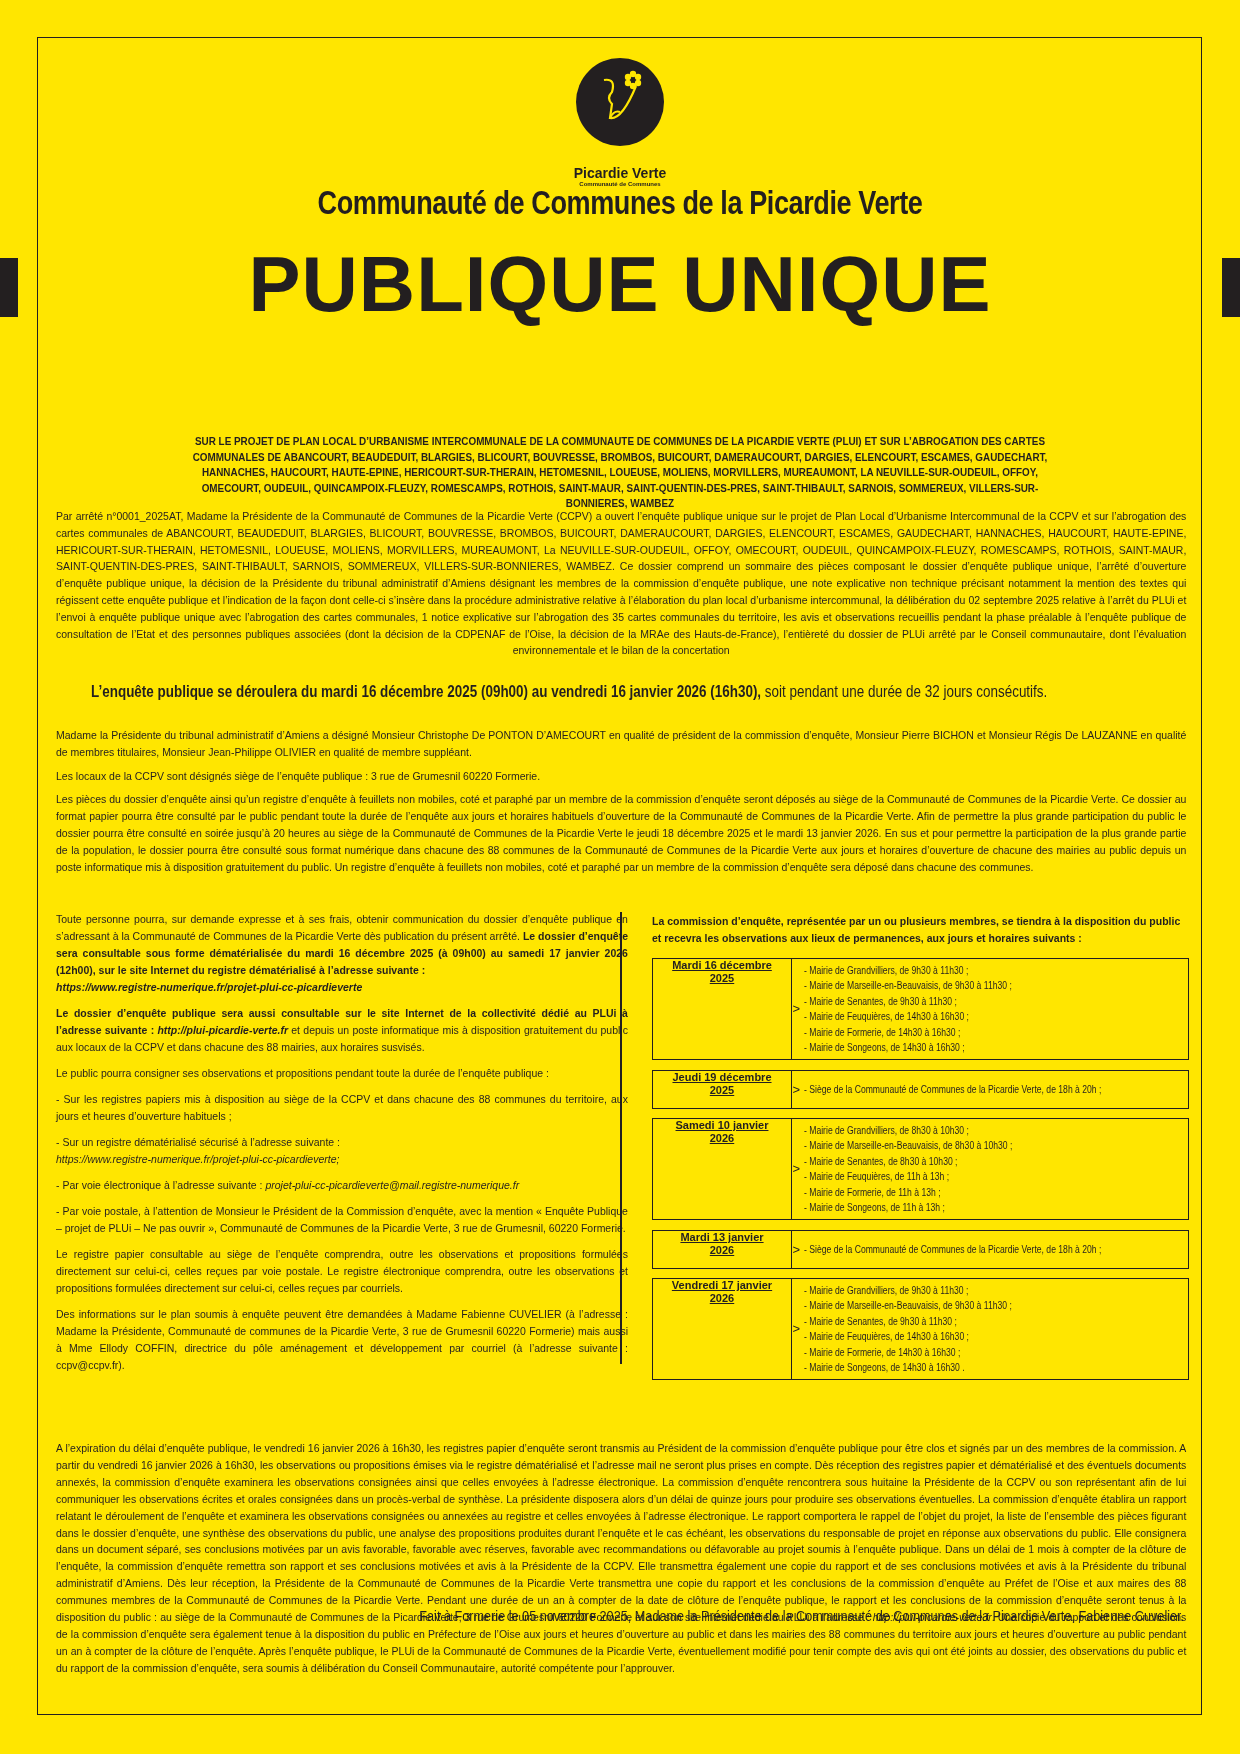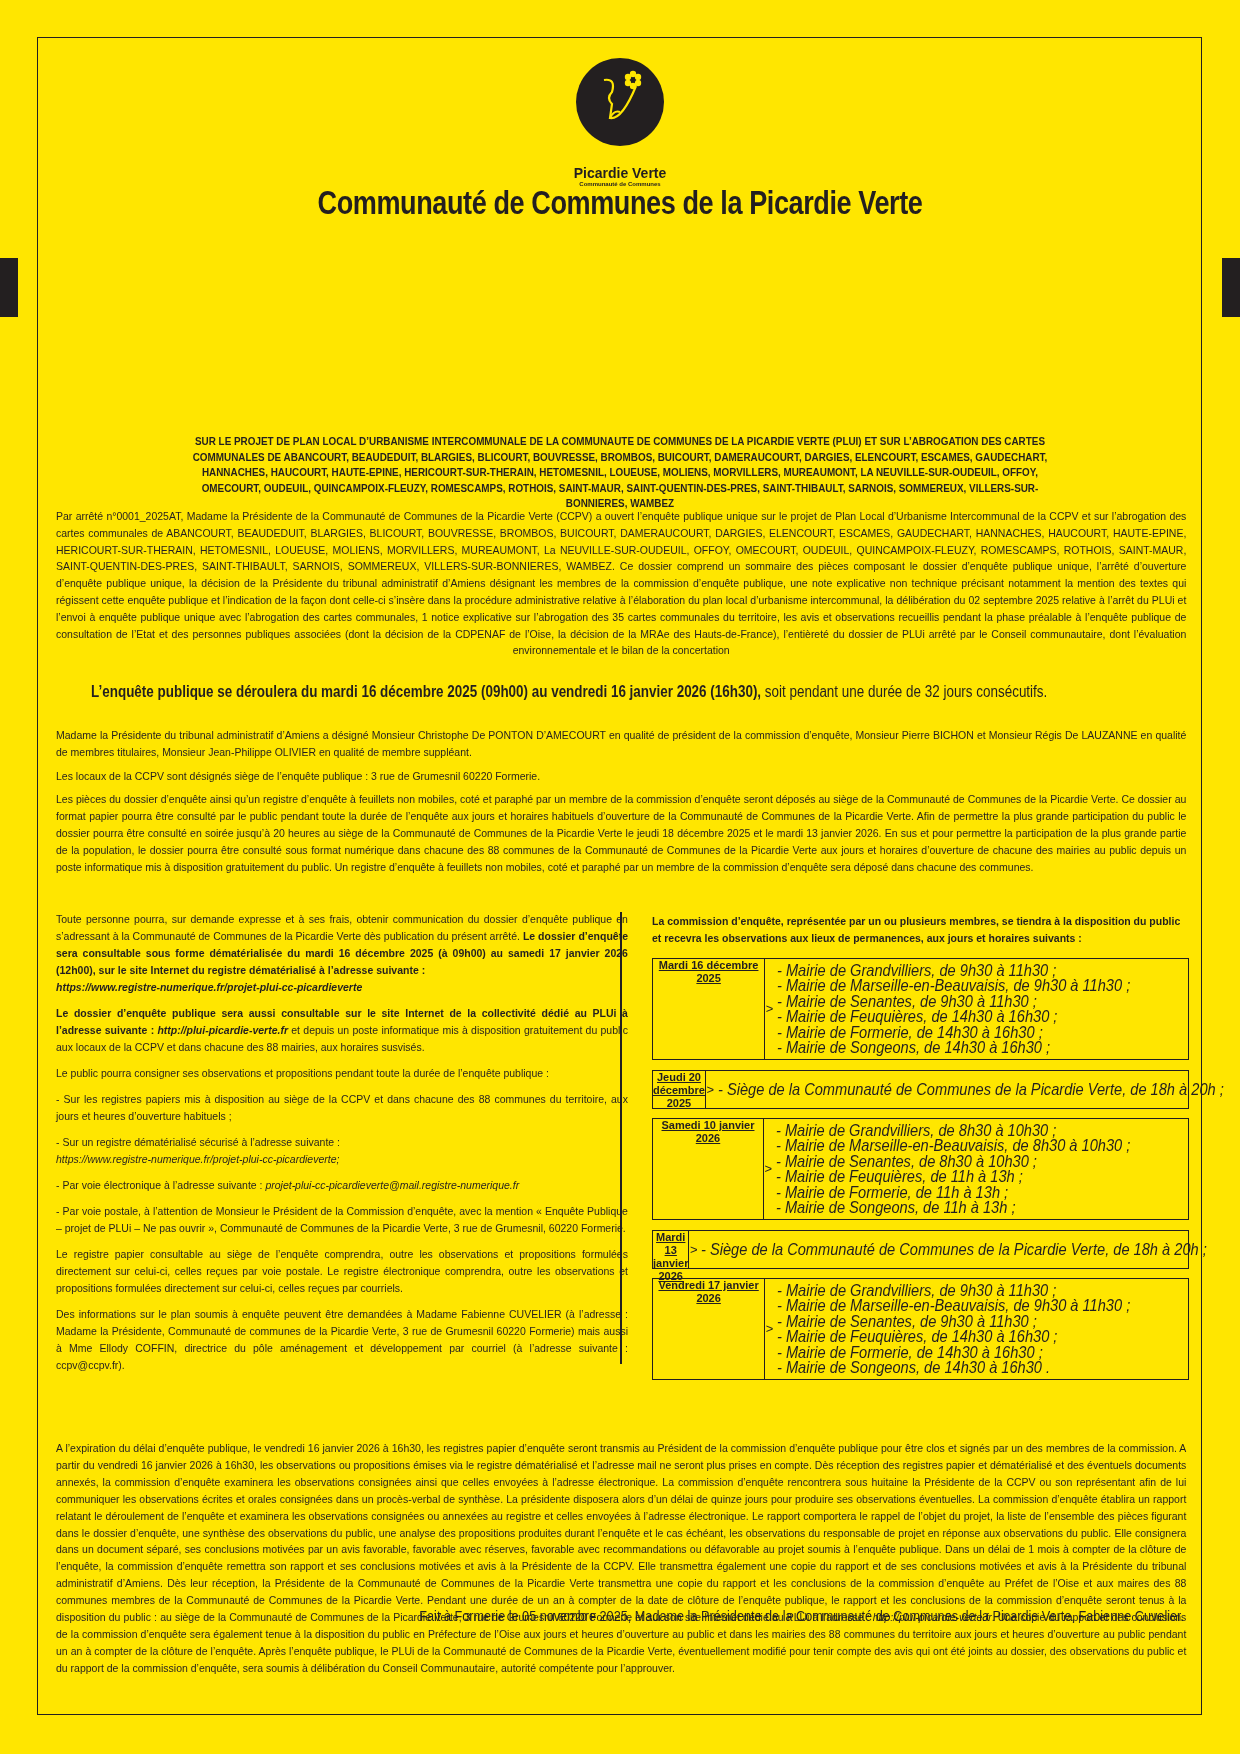--- a/index.html
+++ b/index.html
@@ -68,21 +68,21 @@
     .vdivider { position: absolute; left: 620px; top: 912px; width: 2px; height: 452px; background: #231f20; }
 
     .col-right { position: absolute; left: 652px; top: 912px; width: 537px; }
     .col-right .lead { font-weight: bold; font-size: 11.6px; line-height: 17px; width: 593px; transform: scaleX(0.905); transform-origin: left top; }
     .sched { position: absolute; left: 652px; width: 537px; border: 1.5px solid #231f20; box-sizing: border-box; display: flex; }
     .sched .day {
       width: 138px; border-right: 1.5px solid #231f20; display: flex; align-items: flex-start; justify-content: center;
       text-align: center; font-weight: bold; font-size: 11px; line-height: 13px; position: relative; text-decoration: underline;
     }
     .sched .day .brace { position: absolute; right: -9px; top: 50%; margin-top: -7px; font-size: 13px; font-weight: normal; background: #ffe600; line-height: 14px; }
-    .sched .items { padding: 4px 0 4px 12px; font-size: 17px; line-height: 15.4px; font-style: italic; }
+    .sched .items { padding: 4px 0 4px 12px; font-size: 10px; line-height: 15.4px; }
     .sched .items .inner { transform: scaleX(0.86); transform-origin: left top; white-space: nowrap; }
 
     .closing { position: absolute; left: 56px; top: 1440px; width: 1130px; }
     .closing .inner { width: 1249px; transform: scaleX(0.905); transform-origin: left top; font-size: 11.6px; line-height: 16.9px; text-align: justify; }
     .closing i { font-style: italic; }
     .signature { position: absolute; right: 56px; top: 1608px; font-size: 14px; }
     .signature .inner { transform: scaleX(0.905); transform-origin: right top; white-space: nowrap; }
   </style>
 </head>
 <body>
@@ -107,20 +107,21 @@
       <circle cx="57" cy="22" r="2.5" fill="#231f20"></circle>
     </svg>
   </div>
   <div class="logo-name">Picardie Verte</div>
   <div class="logo-sub">Communauté de Communes</div>
 </div>
 
 <div class="org-title">Communauté de Communes de la Picardie Verte</div>
 
 <div class="main-title">
+  <div>PUBLIQUE UNIQUE</div>
 </div>
 
 <div class="subject">SUR LE PROJET DE PLAN LOCAL D’URBANISME INTERCOMMUNALE DE LA COMMUNAUTE DE COMMUNES DE LA PICARDIE VERTE (PLUI) ET SUR L’ABROGATION DES CARTES COMMUNALES DE ABANCOURT, BEAUDEDUIT, BLARGIES, BLICOURT, BOUVRESSE, BROMBOS, BUICOURT, DAMERAUCOURT, DARGIES, ELENCOURT, ESCAMES, GAUDECHART, HANNACHES, HAUCOURT, HAUTE-EPINE, HERICOURT-SUR-THERAIN, HETOMESNIL, LOUEUSE, MOLIENS, MORVILLERS, MUREAUMONT, LA NEUVILLE-SUR-OUDEUIL, OFFOY, OMECOURT, OUDEUIL, QUINCAMPOIX-FLEUZY, ROMESCAMPS, ROTHOIS, SAINT-MAUR, SAINT-QUENTIN-DES-PRES, SAINT-THIBAULT, SARNOIS, SOMMEREUX, VILLERS-SUR-BONNIERES, WAMBEZ</div>
 
 <div class="para intro">Par arrêté n°0001_2025AT, Madame la Présidente de la Communauté de Communes de la Picardie Verte (CCPV) a ouvert l’enquête publique unique sur le projet de Plan Local d’Urbanisme Intercommunal de la CCPV et sur l’abrogation des cartes communales de ABANCOURT, BEAUDEDUIT, BLARGIES, BLICOURT, BOUVRESSE, BROMBOS, BUICOURT, DAMERAUCOURT, DARGIES, ELENCOURT, ESCAMES, GAUDECHART, HANNACHES, HAUCOURT, HAUTE-EPINE, HERICOURT-SUR-THERAIN, HETOMESNIL, LOUEUSE, MOLIENS, MORVILLERS, MUREAUMONT, La NEUVILLE-SUR-OUDEUIL, OFFOY, OMECOURT, OUDEUIL, QUINCAMPOIX-FLEUZY, ROMESCAMPS, ROTHOIS, SAINT-MAUR, SAINT-QUENTIN-DES-PRES, SAINT-THIBAULT, SARNOIS, SOMMEREUX, VILLERS-SUR-BONNIERES, WAMBEZ. Ce dossier comprend un sommaire des pièces composant le dossier d’enquête publique unique, l’arrêté d’ouverture d’enquête publique unique, la décision de la Présidente du tribunal administratif d’Amiens désignant les membres de la commission d’enquête publique, une note explicative non technique précisant notamment la mention des textes qui régissent cette enquête publique et l’indication de la façon dont celle-ci s’insère dans la procédure administrative relative à l’élaboration du plan local d’urbanisme intercommunal, la délibération du 02 septembre 2025 relative à l’arrêt du PLUi et l’envoi à enquête publique unique avec l’abrogation des cartes communales, 1 notice explicative sur l’abrogation des 35 cartes communales du territoire, les avis et observations recueillis pendant la phase préalable à l’enquête publique de consultation de l’Etat et des personnes publiques associées (dont la décision de la CDPENAF de l’Oise, la décision de la MRAe des Hauts-de-France), l’entièreté du dossier de PLUi arrêté par le Conseil communautaire, dont l’évaluation environnementale et le bilan de la concertation</div>
 
 <div class="dates">
   <span class="inner"><b>L’enquête publique se déroulera du mardi 16 décembre 2025 (09h00) au vendredi 16 janvier 2026 (16h30),</b><span> soit pendant une durée de 32 jours consécutifs.</span></span>
 </div>
 
@@ -176,21 +177,21 @@
     <div>- Mairie de Senantes, de 9h30 à 11h30 ;</div>
     <div>- Mairie de Feuquières, de 14h30 à 16h30 ;</div>
     <div>- Mairie de Formerie, de 14h30 à 16h30 ;</div>
     <div>- Mairie de Songeons, de 14h30 à 16h30 ;</div>
   </div>
     </div>
 </div>
 
 <div class="sched" style="top:1070px; height:39px;">
   <div class="day">
-    <div><span>Jeudi 20 décembre</span><br><span>2025</span></div>
+    <div><span>Jeudi 19 décembre</span><br><span>2025</span></div>
     <span class="brace">&gt;</span>
   </div>
   <div class="items" style="display:flex;align-items:center;">
       <div class="inner">
     <div>- Siège de la Communauté de Communes de la Picardie Verte, de 18h à 20h ;</div>
   </div>
     </div>
 </div>
 
 <div class="sched" style="top:1118px; height:102px;">

